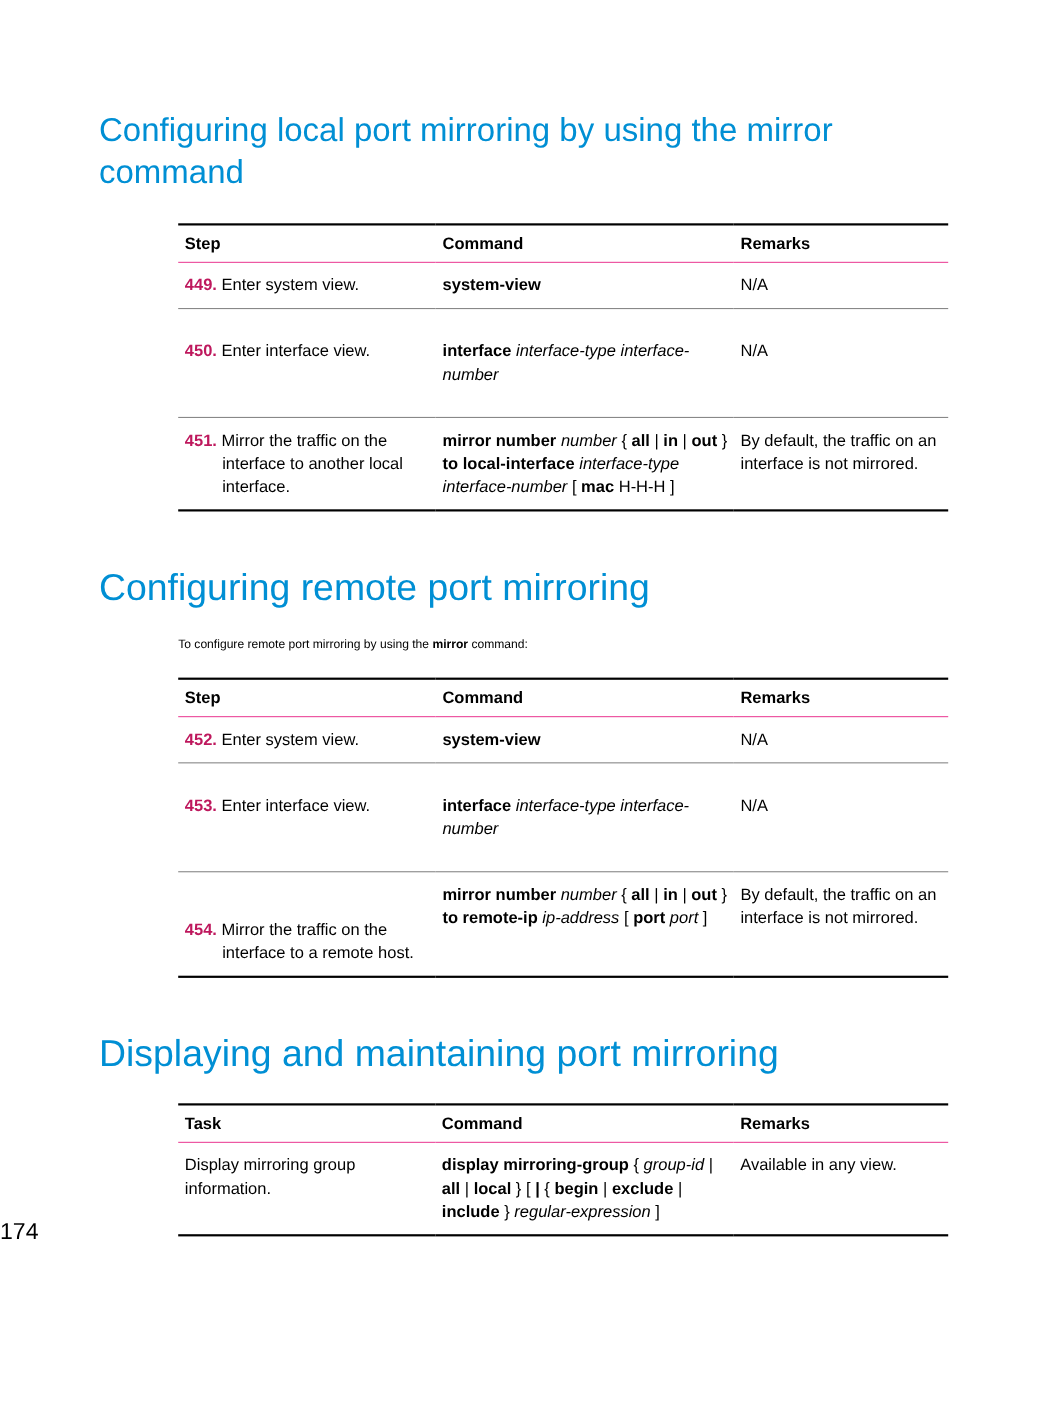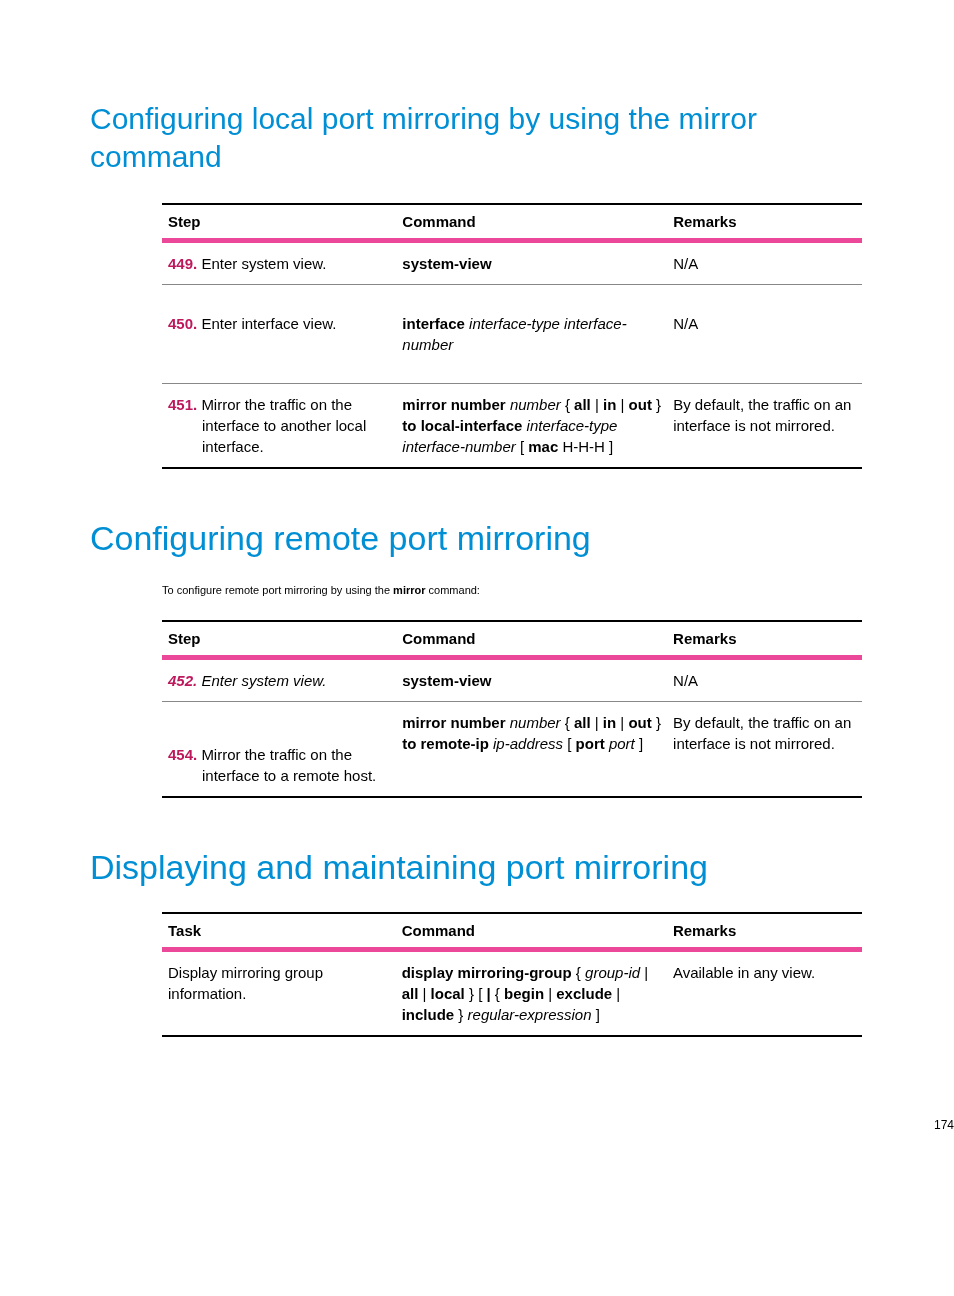--- a/index.html
+++ b/index.html
@@ -41,21 +41,21 @@
     border-collapse: collapse;
     margin-left: 72px;
     width: 700px;
     font-size: 15px;
   }
   table.cmd th {
     text-align: left;
     font-weight: 700;
     padding: 8px 6px 8px 6px;
     border-top: 2px solid #000;
-    border-bottom: 5px solid #ec4899;
+    border-bottom: 1px solid #ec4899;
   }
   table.cmd td {
     padding: 10px 6px 10px 6px;
     vertical-align: top;
     border-bottom: 1px solid #888;
     line-height: 1.4;
   }
   table.cmd tr:last-child td {
     border-bottom: 2px solid #000;
   }
@@ -70,22 +70,22 @@
   .b { font-weight: 700; }
   .i { font-style: italic; }
   .col-step { width: 230px; }
   .col-cmd  { width: 270px; }
   .col-rem  { width: 190px; }
   .pagenum {
     position: absolute;
     bottom: 72px;
     left: 0;
     width: 100%;
-    text-align: right;
-    font-size: 12px;
+    text-align: left;
+    font-size: 21px;
   }
 </style>
 </head>
 <body>
 
 <div class="page">
 
   <h1 class="section-title">Configuring local port mirroring by using the mirror command</h1>
 
   <table class="cmd">
@@ -131,23 +131,30 @@
     <thead>
       <tr>
         <th class="col-step">Step</th>
         <th class="col-cmd">Command</th>
         <th class="col-rem">Remarks</th>
       </tr>
     </thead>
     <tbody id="tb2">
         <tr>
           <td style="padding-left: 6px; text-indent: 0px;">
-            <div style="padding-left:34px;text-indent:-34px;font-style:italic;"><span class="stepnum">452.</span> <span>Enter system view.</span></div>
+            <div style="padding-left:34px;text-indent:-34px;"><span class="stepnum">452.</span> <span>Enter system view.</span></div>
           </td>
           <td><span class="b">system-view</span></td>
+          <td>N/A</td>
+        </tr>
+        <tr class="tall">
+          <td style="padding-left: 6px; text-indent: 0px;">
+            <div style="padding-left:34px;text-indent:-34px;"><span class="stepnum">453.</span> <span>Enter interface view.</span></div>
+          </td>
+          <td><span class="b">interface</span> <span class="i">interface-type interface-number</span></td>
           <td>N/A</td>
         </tr>
         <tr>
           <td style="padding-left: 6px; text-indent: 0px;">
             <div style="padding-left:34px;text-indent:-34px;margin-top:32px;"><span class="stepnum">454.</span> <span>Mirror the traffic on the interface to a remote host.</span></div>
           </td>
           <td><span class="b">mirror number</span> <span class="i">number</span> { <span class="b">all</span> | <span class="b">in</span> | <span class="b">out</span> } <span class="b">to remote-ip</span> <span class="i">ip-address</span> [ <span class="b">port</span> <span class="i">port</span> ]</td>
           <td>By default, the traffic on an interface is not mirrored.</td>
         </tr>
       </tbody>

